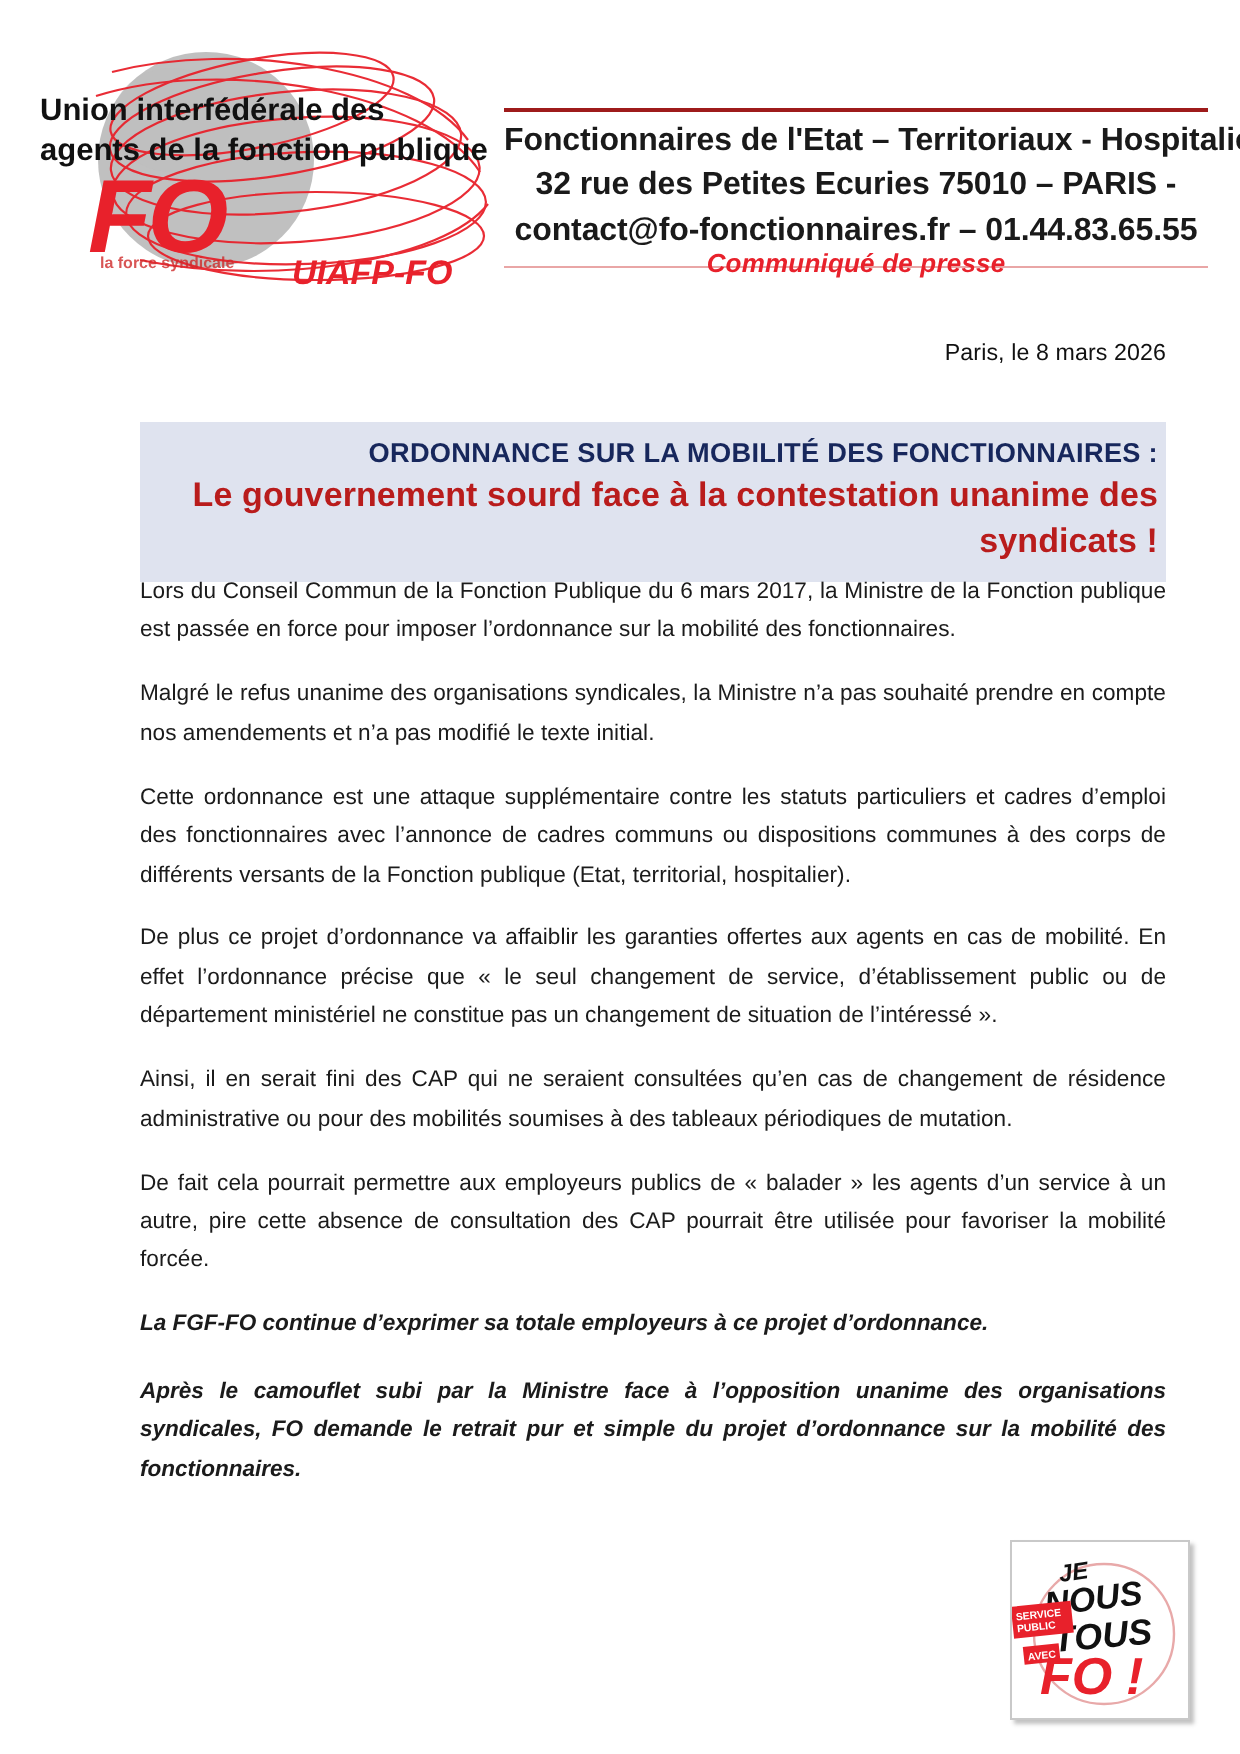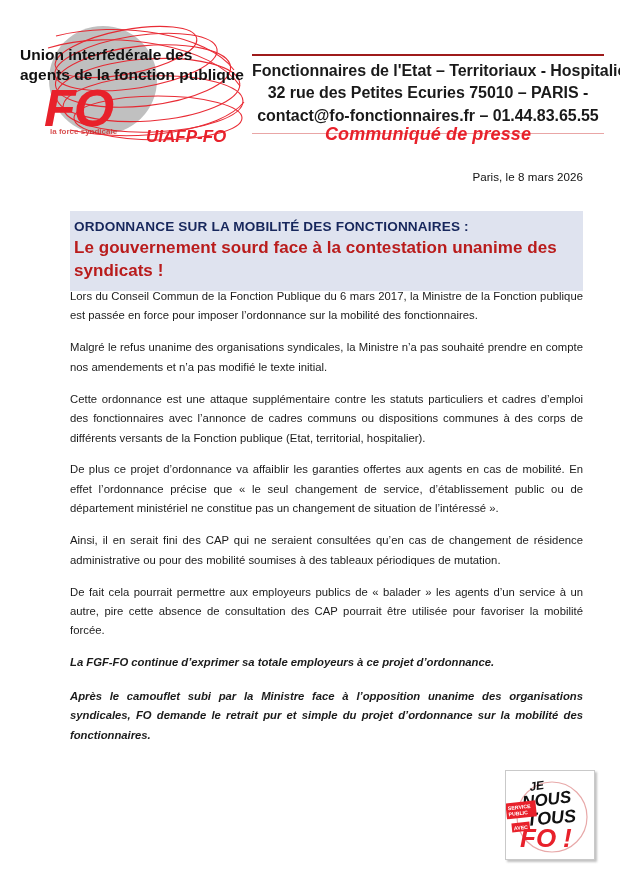--- a/index.html
+++ b/index.html
@@ -76,21 +76,21 @@
   .contact-lines div {
     white-space: nowrap;
   }
 
   .communique {
     position: absolute;
     left: 252px;
     top: 112px;
     width: 352px;
     text-align: center;
-    font-size: 18px;
+    font-size: 13px;
     font-weight: bold;
     font-style: italic;
     color: #e8212b;
     letter-spacing: 0.1px;
   }
 
   .dateline {
     position: absolute;
     right: 37px;
     top: 158px;
@@ -101,21 +101,21 @@
 
   
   .title-banner {
     position: absolute;
     left: 70px;
     top: 199px;
     width: 513px;
     background: #dfe3ef;
     padding: 7px 4px 8px 4px;
     box-sizing: border-box;
-    text-align: left;
+    text-align: right;
   }
   .title-line1 {
     font-size: 13.6px;
     font-weight: bold;
     color: #17275c;
     letter-spacing: 0.15px;
     line-height: 1.35;
   }
   .title-line2 {
     font-size: 17px;
@@ -223,21 +223,21 @@
   <div class="title-banner">
     <div class="title-line1">ORDONNANCE SUR LA MOBILITÉ DES FONCTIONNAIRES :</div>
     <div class="title-line2">Le gouvernement sourd face à la contestation unanime des syndicats !</div>
   </div>
 
   <div class="body-text">
     <p class="para">Lors du Conseil Commun de la Fonction Publique du 6 mars 2017, la Ministre de la Fonction publique est passée en force pour imposer l’ordonnance sur la mobilité des fonctionnaires.</p>
     <p class="para">Malgré le refus unanime des organisations syndicales, la Ministre n’a pas souhaité prendre en compte nos amendements et n’a pas modifié le texte initial.</p>
     <p class="para">Cette ordonnance est une attaque supplémentaire contre les statuts particuliers et cadres d’emploi des fonctionnaires avec l’annonce de cadres communs ou dispositions communes à des corps de différents versants de la Fonction publique (Etat, territorial, hospitalier).</p>
     <p class="para">De plus ce projet d’ordonnance va affaiblir les garanties offertes aux agents en cas de mobilité. En effet l’ordonnance précise que « le seul changement de service, d’établissement public ou de département ministériel ne constitue pas un changement de situation de l’intéressé ».</p>
-    <p class="para">Ainsi, il en serait fini des CAP qui ne seraient consultées qu’en cas de changement de résidence administrative ou pour des mobilité soumises à des tableaux périodiques de mutation.</p>
+    <p class="para">Ainsi, il en serait fini des CAP qui ne seraient consultées qu’en cas de changement de résidence administrative ou pour des mobilités soumises à des tableaux périodiques de mutation.</p>
     <p class="para">De fait cela pourrait permettre aux employeurs publics de « balader » les agents d’un service à un autre, pire cette absence de consultation des CAP pourrait être utilisée pour favoriser la mobilité forcée.</p>
     <p class="para bi">La FGF-FO continue d’exprimer sa totale employeurs à ce projet d’ordonnance.</p>
     <p class="para bi last">Après le camouflet subi par la Ministre face à l’opposition unanime des organisations syndicales, FO demande le retrait pur et simple du projet d’ordonnance sur la mobilité des fonctionnaires.</p>
   </div>
 
   <div class="bottom-logo">
     <svg viewBox="0 0 88 88" xmlns="http://www.w3.org/2000/svg">
       <rect x="0" y="0" width="88" height="88" fill="#ffffff"></rect>
 
       <circle cx="46" cy="46" r="35" fill="none" stroke="#e8a9a9" stroke-width="1.2"></circle>

